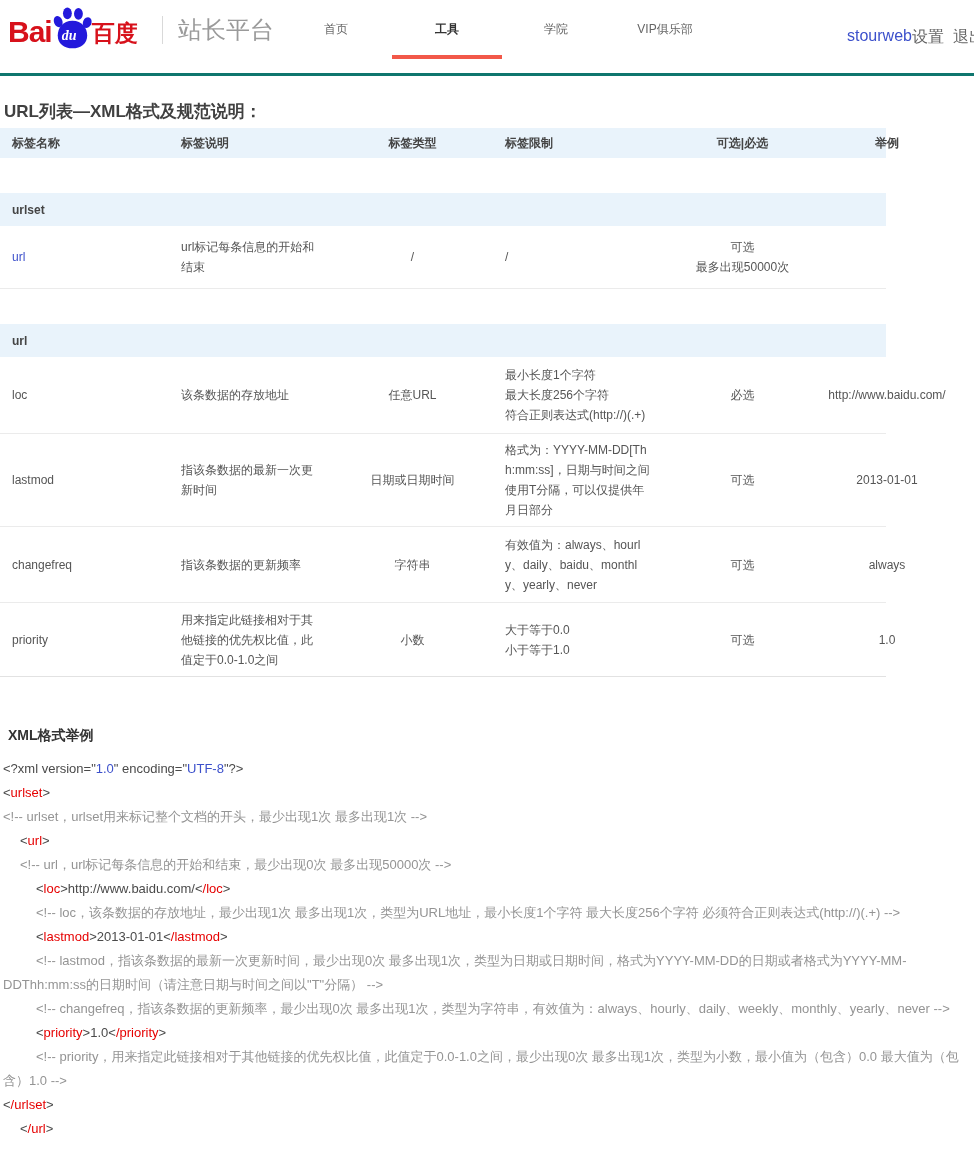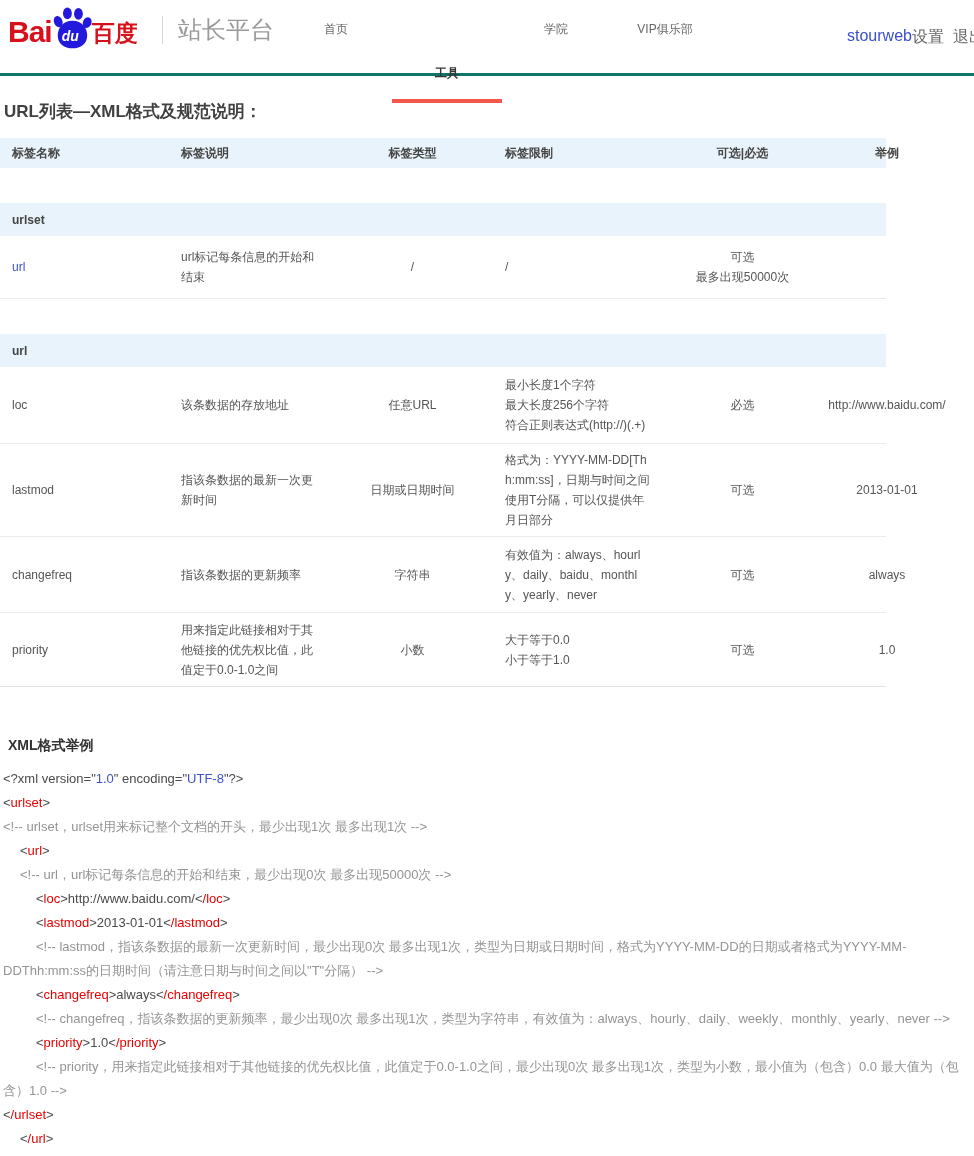--- a/index.html
+++ b/index.html
@@ -5,40 +5,40 @@
   * { margin:0; padding:0; box-sizing:border-box; }
   html,body { background:#fff; }
   body {
     width:974px; height:1156px; overflow:hidden; position:relative;
     font-family:"Liberation Sans","DejaVu Sans",sans-serif; color:#555;
   }
   
   .header { position:relative; height:76px; border-bottom:3px solid #0f766e; background:#fff; }
   .logo { position:absolute; left:8px; top:6px; display:flex; align-items:flex-end; height:46px; cursor:pointer; }
   .logo-bai { font-size:30px; font-weight:bold; color:#d7111b; letter-spacing:-1px; line-height:40px; }
-  .logo-paw { width:46px; height:46px; margin:0 -3px; position:relative; }
+  .logo-paw { width:46px; height:46px; margin:0 -3px; position:relative;font-family:Liberation Serif, serif; }
   .logo-du { position:absolute; left:13px; top:22px; color:#fff; font-size:14px; font-weight:bold; font-style:italic; }
   .logo-cn { font-size:23px; font-weight:bold; color:#d7111b; line-height:38px; }
   .logo-sep { position:absolute; left:162px; top:16px; width:1px; height:28px; background:#d9d9d9; }
   .site-name { position:absolute; left:178px; top:14px; font-size:24px; color:#9a9a9a; }
   .nav-item { position:absolute; top:0; height:59px; display:flex; align-items:center; justify-content:center;
               font-size:12px; color:#666; cursor:pointer; }
   .nav-0 { left:336px; transform:translateX(-50%); }
-  .nav-1 { left:447px; transform:translateX(-50%); width:110px; font-weight:bold; color:#333;margin-top:44px; }
+  .nav-1 { left:447px; transform:translateX(-50%); width:110px; font-weight:bold; color:#333; }
   .nav-2 { left:556px; transform:translateX(-50%); }
   .nav-3 { left:665px; transform:translateX(-50%); }
   .nav-1 .tab-underline { position:absolute; left:0; bottom:0; width:100%; height:4px; background:var(--accent,#f25849); }
   .user-link { position:absolute; top:27px; cursor:pointer; white-space:nowrap; color:#666; }
   .u-name { left:847px; color:var(--link,#3c50cb); }
   .u-settings { left:912px; }
   .u-logout { left:953px; }
   
   .page-title { margin:24px 0 0 4px; font-size:17px; font-weight:bold; color:#404040; }
   
-  .tbl { margin-top:15px; width:886px; font-size:12px; }
+  .tbl { margin-top:5px; width:886px; font-size:12px; }
   .trow { display:grid; grid-template-columns:170px 185px 115px 215px 115px 174px; align-items:center; }
   .tcell { padding:6px 0; line-height:20px; }
   .tcell.a0 { padding-left:12px; }
   .tcell.a1 { padding-left:11px; padding-right:32px; }
   .tcell.a2 { text-align:center; }
   .tcell.a3 { padding-left:35px; padding-right:30px; word-break:break-all; white-space:pre-line; }
   .tcell.a4 { text-align:center; white-space:pre-line; }
   .tcell.a5 { text-align:center; }
   .thead { height:30px; background:var(--tblbg,#e9f3fb); font-weight:bold; color:#444; }
   .thead .tcell { padding-top:0; padding-bottom:0; }
@@ -166,21 +166,21 @@
   </div>
 
 <div class="xml-title">XML格式举例</div>
 <div class="code" id="code-root">
     <div class="code-line indent-0"><span class="seg-p">&lt;?xml version="</span><span class="seg-v">1.0</span><span class="seg-p">" encoding="</span><span class="seg-v">UTF-8</span><span class="seg-p">"?&gt;</span></div>
     <div class="code-line indent-0"><span class="seg-p">&lt;</span><span class="seg-t">urlset</span><span class="seg-p">&gt;</span></div>
     <div class="code-line indent-0"><span class="seg-c">&lt;!-- urlset，urlset用来标记整个文档的开头，最少出现1次 最多出现1次 --&gt;</span></div>
     <div class="code-line indent-1"><span class="seg-p">&lt;</span><span class="seg-t">url</span><span class="seg-p">&gt;</span></div>
     <div class="code-line indent-1"><span class="seg-c">&lt;!-- url，url标记每条信息的开始和结束，最少出现0次 最多出现50000次 --&gt;</span></div>
     <div class="code-line indent-2"><span class="seg-p">&lt;</span><span class="seg-t">loc</span><span class="seg-p">&gt;http://www.baidu.com/&lt;</span><span class="seg-t">/loc</span><span class="seg-p">&gt;</span></div>
+    <div class="code-line indent-2"><span class="seg-c">&lt;!-- loc，该条数据的存放地址，最少出现1次 最多出现1次，类型为URL地址，最小长度1个字符 最大长度256个字符 必须符合正则表达式(http://)(.+) --&gt;</span></div>
     <div class="code-line indent-2"><span class="seg-p">&lt;</span><span class="seg-t">lastmod</span><span class="seg-p">&gt;2013-01-01&lt;</span><span class="seg-t">/lastmod</span><span class="seg-p">&gt;</span></div>
     <div class="code-line indent-2"><span class="seg-c">&lt;!-- lastmod，指该条数据的最新一次更新时间，最少出现0次 最多出现1次，类型为日期或日期时间，格式为YYYY-MM-DD的日期或者格式为YYYY-MM-DDThh:mm:ss的日期时间（请注意日期与时间之间以"T"分隔） --&gt;</span></div>
-    <div class="code-line indent-2"><span class="seg-p">&lt;</span><span class="seg-t">changefreq</span><span class="seg-p">&gt;always&lt;</span><span class="seg-t">/changefreq</span><span class="seg-p">&gt;</span></div>
     <div class="code-line indent-2"><span class="seg-c">&lt;!-- changefreq，指该条数据的更新频率，最少出现0次 最多出现1次，类型为字符串，有效值为：always、hourly、daily、weekly、monthly、yearly、never --&gt;</span></div>
     <div class="code-line indent-2"><span class="seg-p">&lt;</span><span class="seg-t">priority</span><span class="seg-p">&gt;1.0&lt;</span><span class="seg-t">/priority</span><span class="seg-p">&gt;</span></div>
     <div class="code-line indent-2"><span class="seg-c">&lt;!-- priority，用来指定此链接相对于其他链接的优先权比值，此值定于0.0-1.0之间，最少出现0次 最多出现1次，类型为小数，最小值为（包含）0.0 最大值为（包含）1.0 --&gt;</span></div>
     <div class="code-line indent-0"><span class="seg-p">&lt;</span><span class="seg-t">/urlset</span><span class="seg-p">&gt;</span></div>
     <div class="code-line indent-1"><span class="seg-p">&lt;</span><span class="seg-t">/url</span><span class="seg-p">&gt;</span></div>
   </div>
 
 </body></html>

